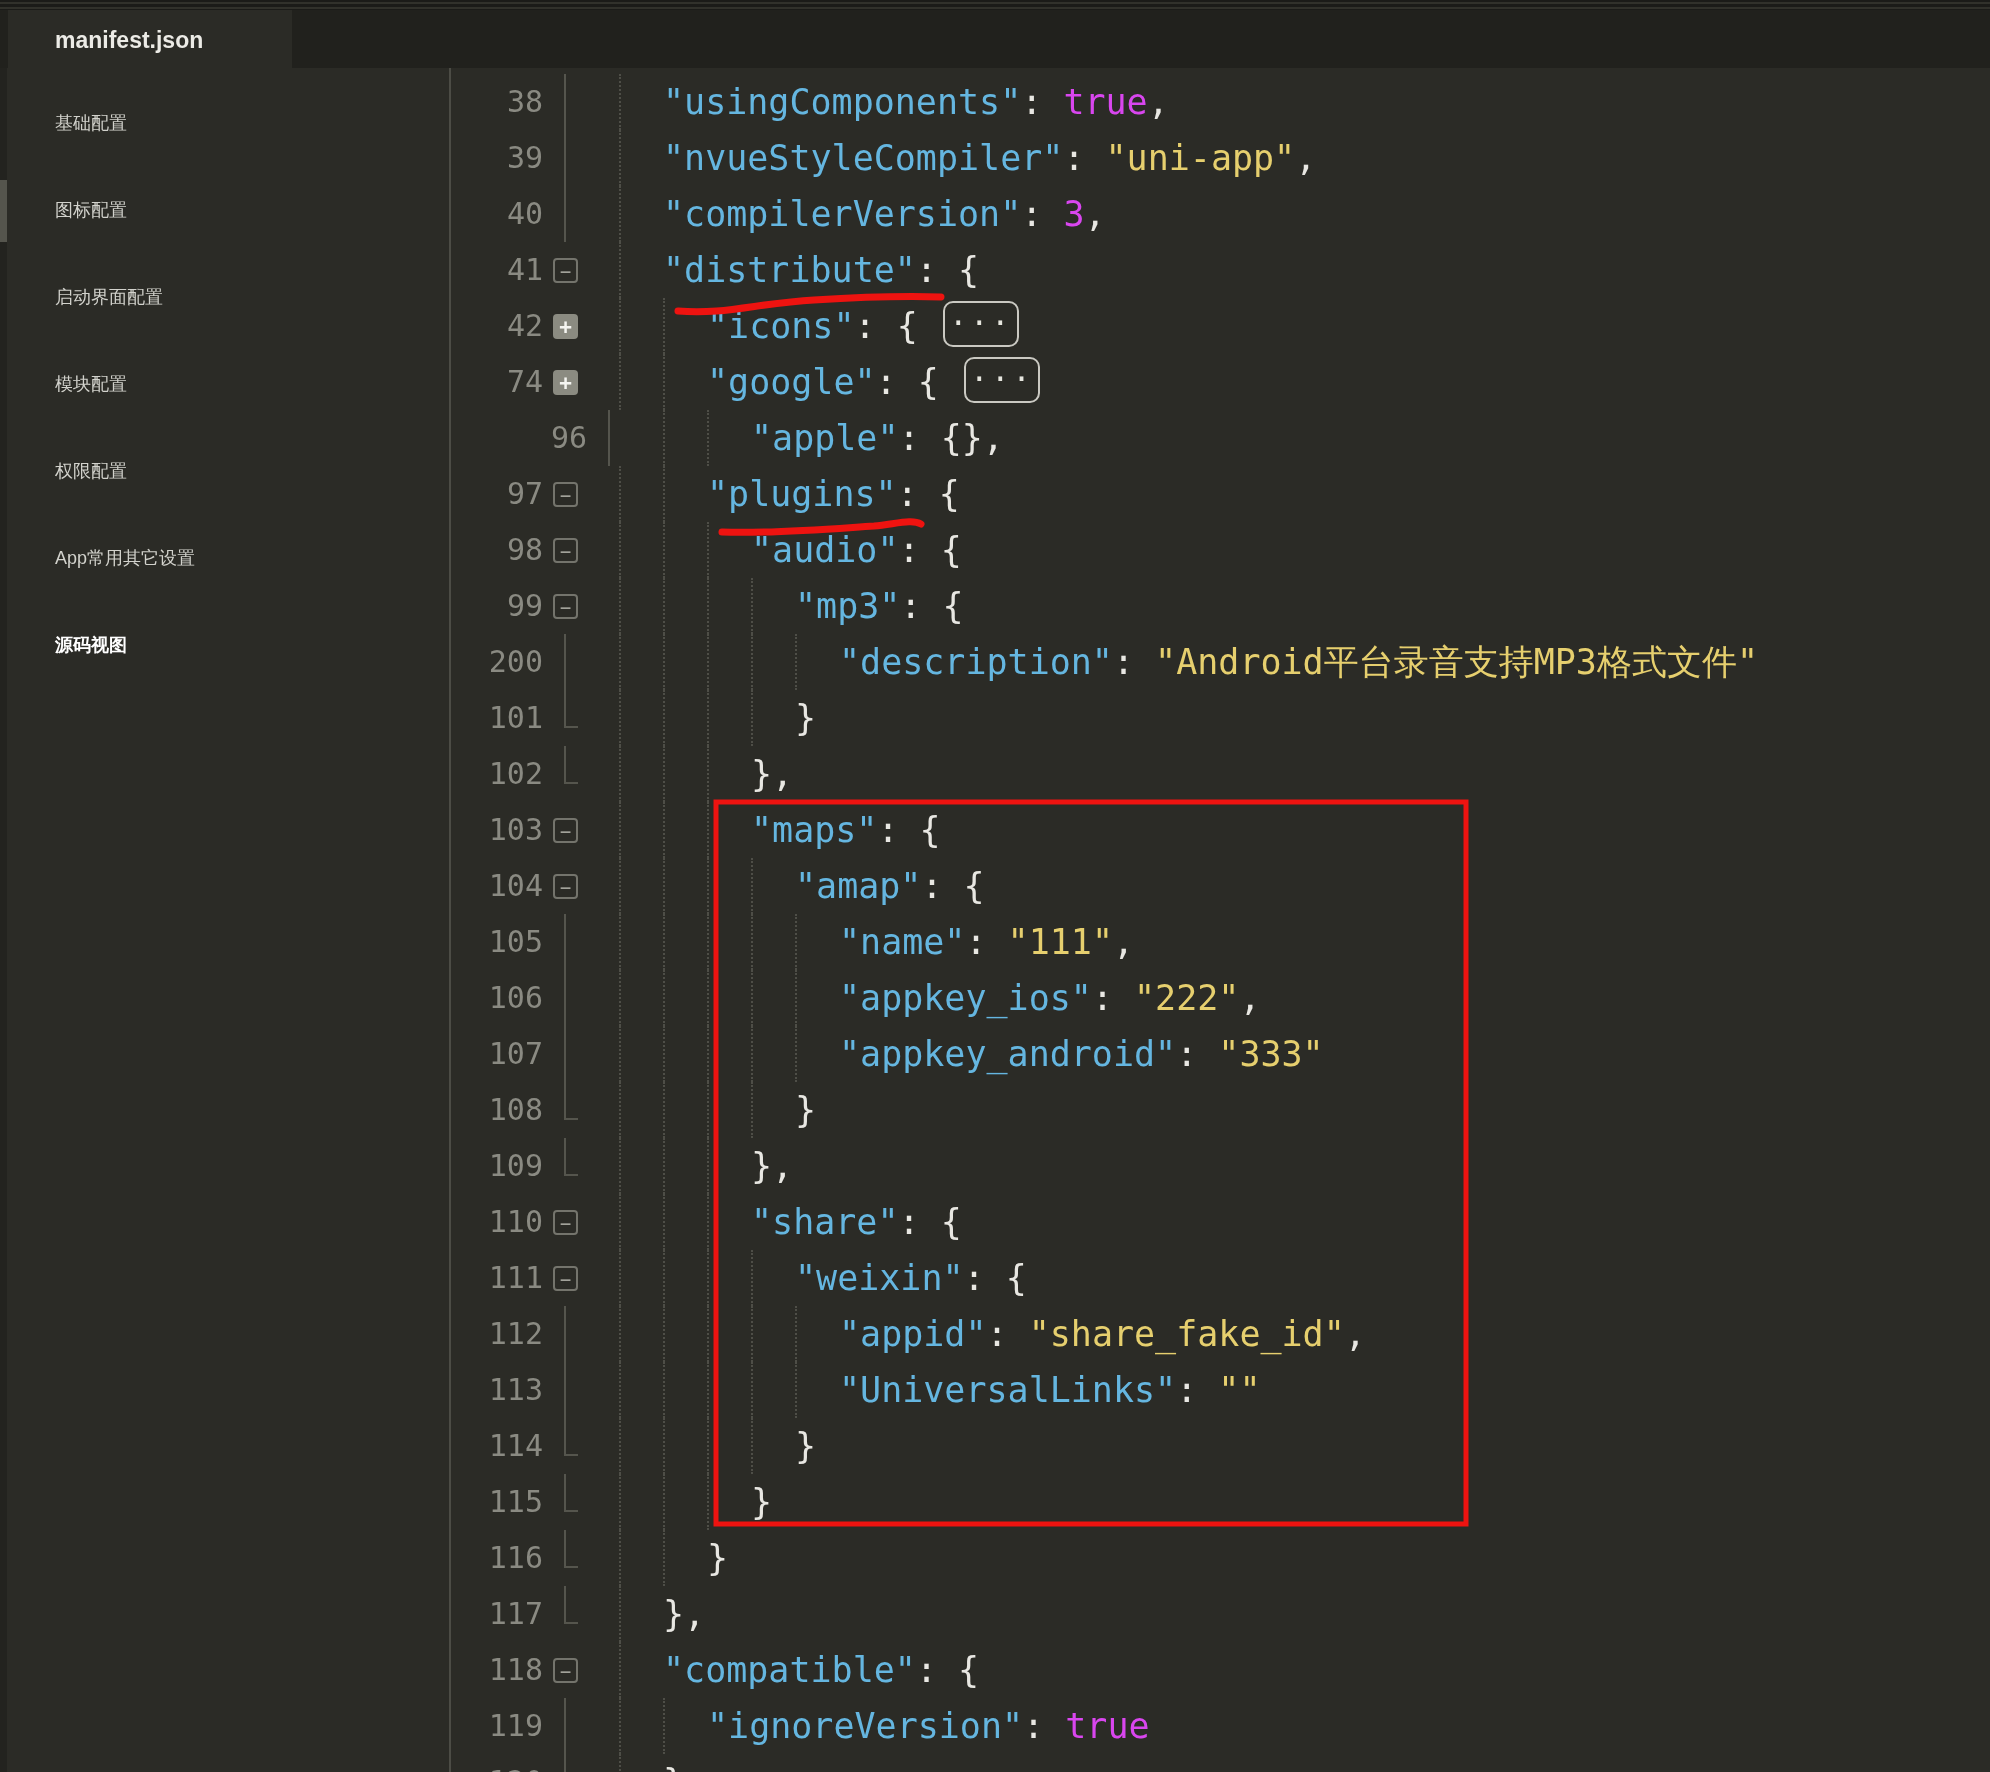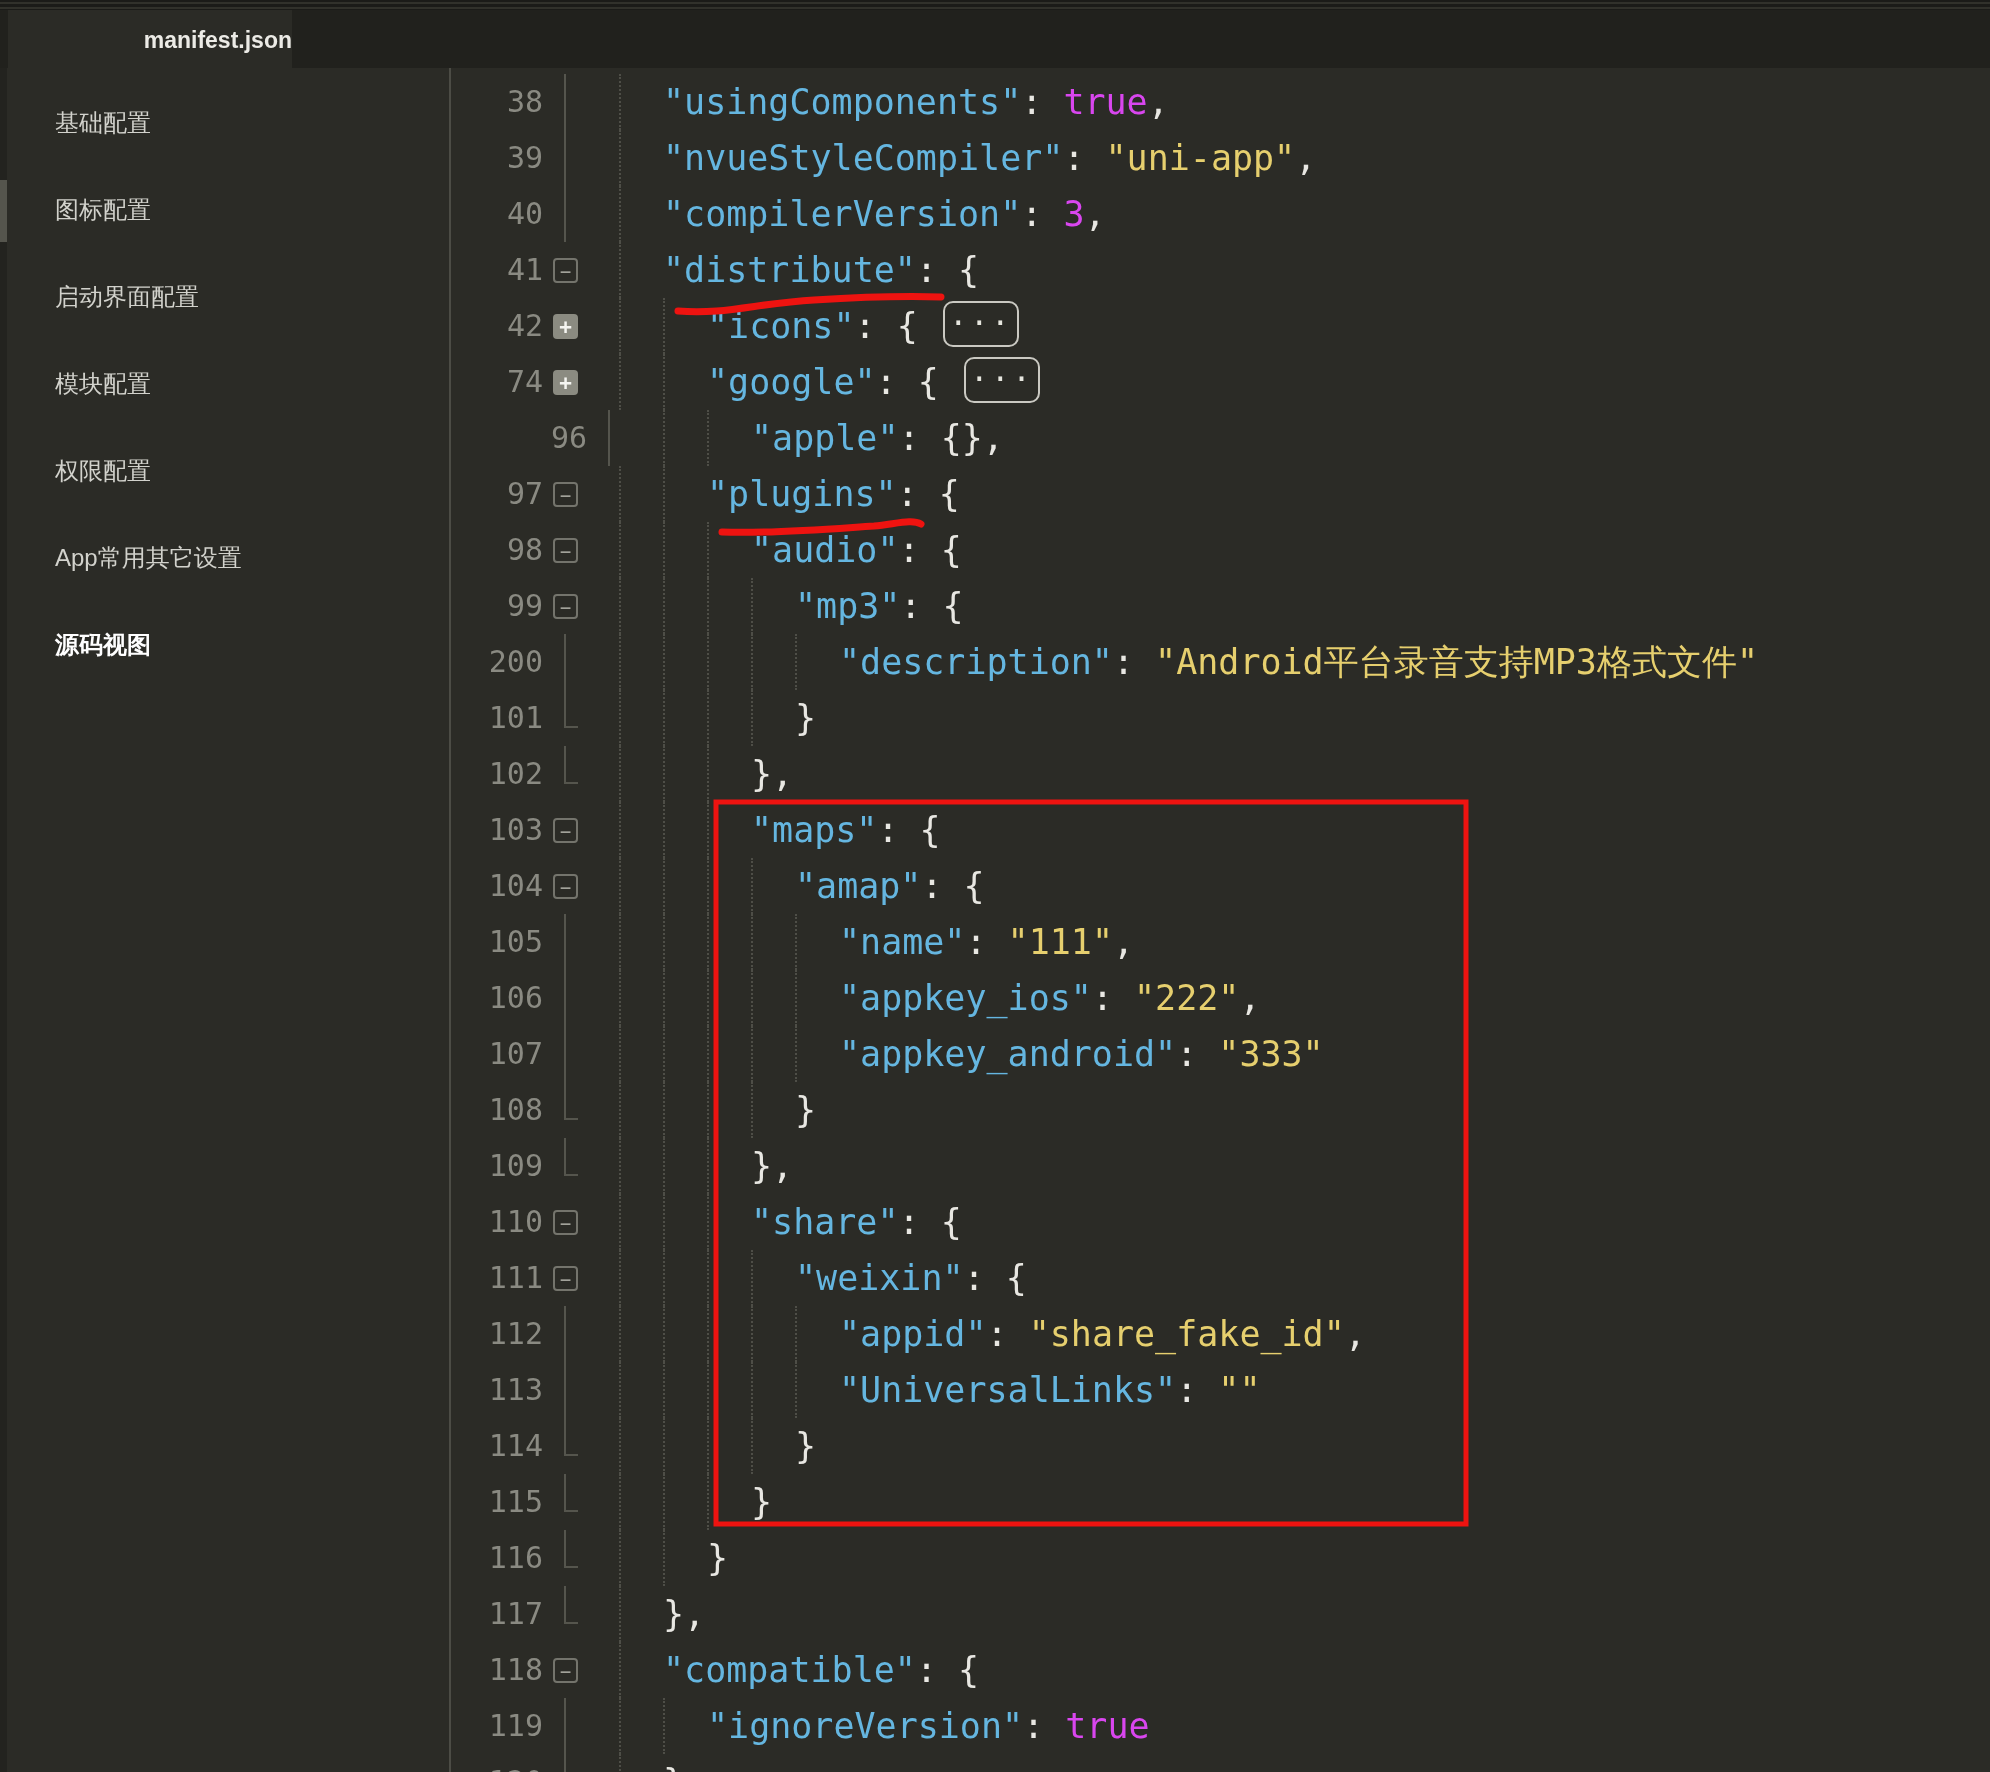--- a/index.html
+++ b/index.html
@@ -6,33 +6,33 @@
   .screen{
     position:relative;width:1990px;height:1772px;overflow:hidden;
     background:#2b2b26;font-family:"Liberation Sans",sans-serif;
     -webkit-font-smoothing:antialiased;
   }
   
   .topstrip{position:absolute;left:0;top:0;right:0;height:10px;background:#1b1b18;}
   .topstrip .hl{position:absolute;left:0;right:0;height:2px;background:#31312b;}
   .hl.h1{top:2px;} .hl.h2{top:7px;}
   
-  .tabrow{position:absolute;left:0;top:10px;right:0;height:58px;background:#21211d;text-align:right;}
+  .tabrow{position:absolute;left:0;top:10px;right:0;height:58px;background:#21211d;}
   .tab{
     position:absolute;left:8px;top:0;width:284px;height:58px;background:#2b2b26;
     color:#ecebe6;font-size:23px;font-weight:600;line-height:60px;
     padding-left:47px;box-sizing:border-box;white-space:nowrap;
   }
   
   .sidebar{position:absolute;left:0;top:68px;width:449px;bottom:0;background:#2b2b26;}
   .sidebar .edge{position:absolute;left:0;top:0;width:7px;bottom:0;background:#23231f;}
   .sidebar .indicator{position:absolute;left:0;top:112px;width:7px;height:62px;background:#55554d;}
   .sb-item{
     position:absolute;left:55px;height:54px;line-height:54px;
-    font-size:24px;color:#d2d2cc;white-space:nowrap;cursor:default;
+    font-size:18px;color:#d2d2cc;white-space:nowrap;cursor:default;
   }
   .sb-item.sel{color:#ffffff;font-weight:700;}
   .separator{position:absolute;left:449px;top:68px;width:2px;bottom:0;background:#4c4c45;}
   
   .editor{position:absolute;left:451px;top:68px;right:0;bottom:0;background:#2b2b26;}
   .row{position:absolute;left:0;right:0;height:56px;}
   .ln{
     position:absolute;left:0;top:0;width:92px;height:56px;line-height:56px;
     text-align:right;color:#8a8a82;font-family:"DejaVu Sans Mono",monospace;font-size:30px;
   }

